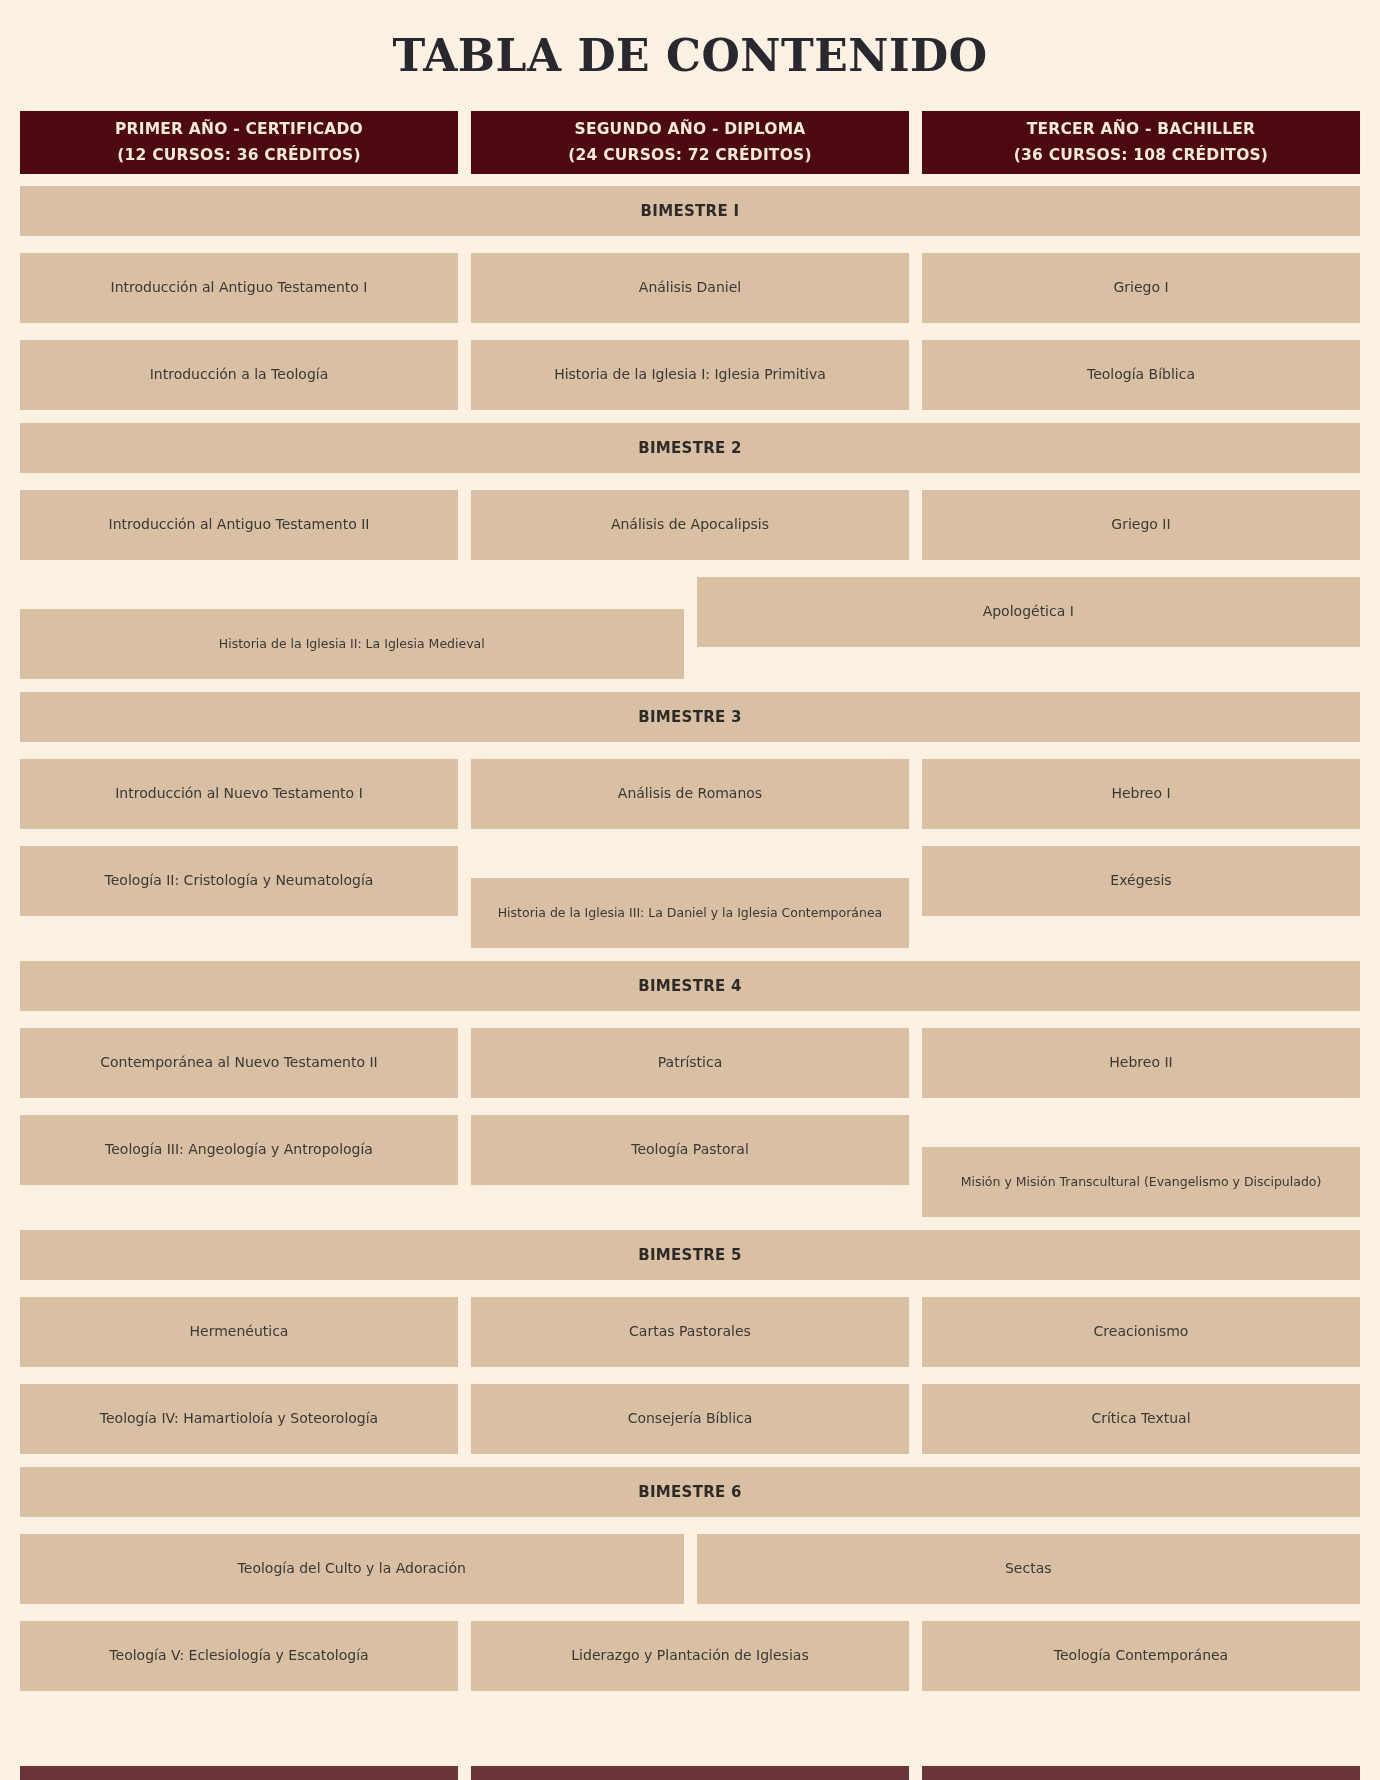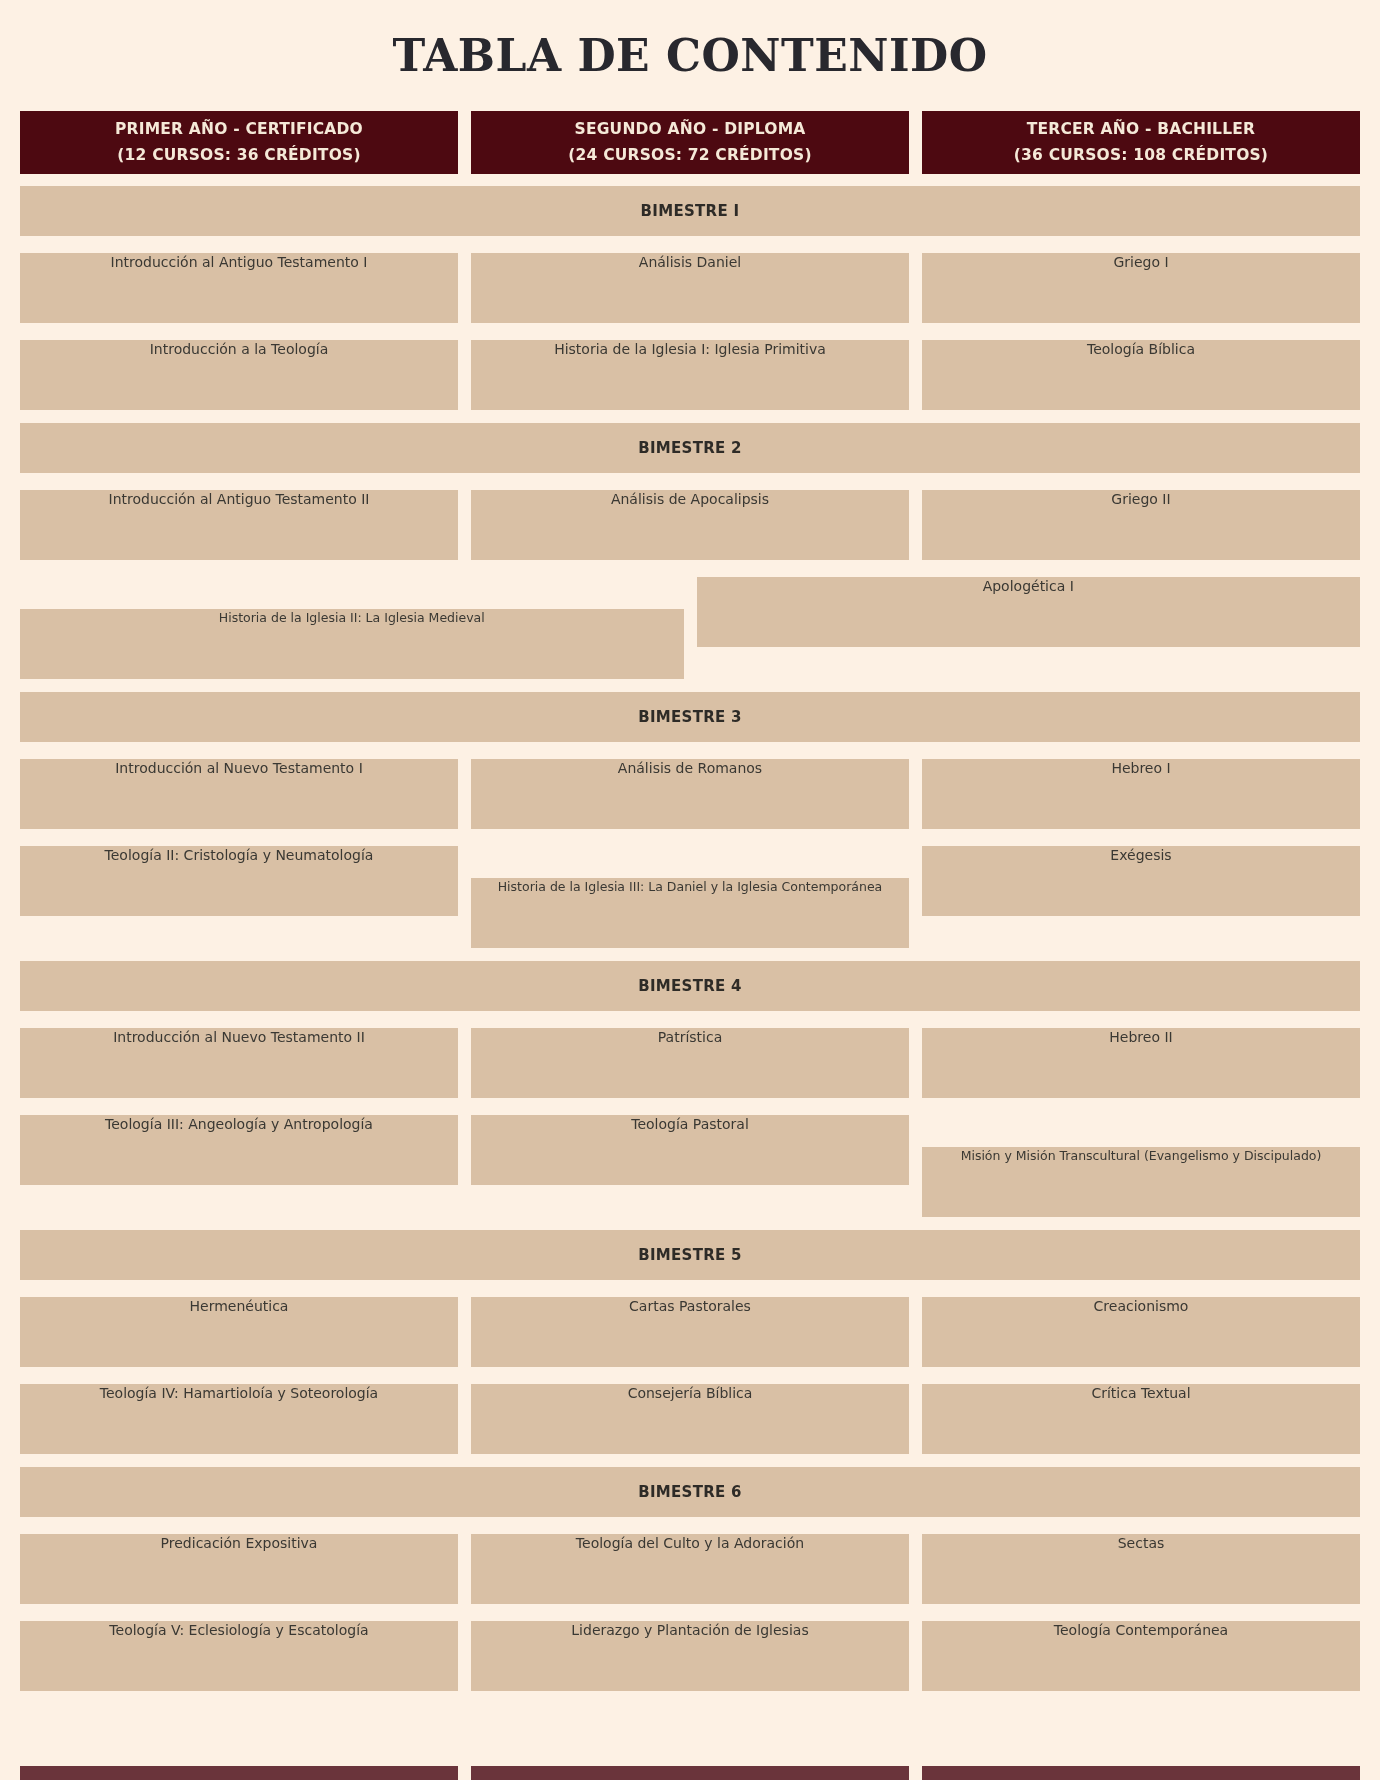--- a/index.html
+++ b/index.html
@@ -64,21 +64,21 @@
   .course-row {
     display: flex;
     gap: 13px;
     margin-top: 17px;
   }
   .course-cell {
     flex: 1;
     height: 70px;
     background: var(--cell-bg, #d9c0a5);
     display: flex;
-    align-items: flex-start;
+    align-items: center;
     justify-content: center;
     text-align: center;
     font-size: 14px;
     line-height: 1.4;
     color: var(--cell-text, #3a3833);
     padding: 0 12px;
     box-sizing: border-box;
   }
   .course-cell.long { font-size: 12.5px; margin-top: 32px; }
   .partial-headers {
@@ -198,21 +198,21 @@
           </div>
     </div>
   </section>
 
   <section class="bimestre">
     <div class="bimestre-bar">
       <span class="bimestre-label">BIMESTRE 4</span>
     </div>
     <div class="course-row">
       <div class="course-cell">
-            <span class="course-text">Introducción al Nuevo Testamento II</span>
+            <span class="course-text">Contemporánea al Nuevo Testamento II</span>
           </div>
       <div class="course-cell">
             <span class="course-text">Patrística</span>
           </div>
       <div class="course-cell">
             <span class="course-text">Hebreo II</span>
           </div>
     </div>
     <div class="course-row">
       <div class="course-cell">
@@ -253,23 +253,20 @@
             <span class="course-text">Crítica Textual</span>
           </div>
     </div>
   </section>
 
   <section class="bimestre">
     <div class="bimestre-bar">
       <span class="bimestre-label">BIMESTRE 6</span>
     </div>
     <div class="course-row">
-      <div class="course-cell">
-            <span class="course-text">Predicación Expositiva</span>
-          </div>
       <div class="course-cell">
             <span class="course-text">Teología del Culto y la Adoración</span>
           </div>
       <div class="course-cell">
             <span class="course-text">Sectas</span>
           </div>
     </div>
     <div class="course-row">
       <div class="course-cell">
             <span class="course-text">Teología V: Eclesiología y Escatología</span>

